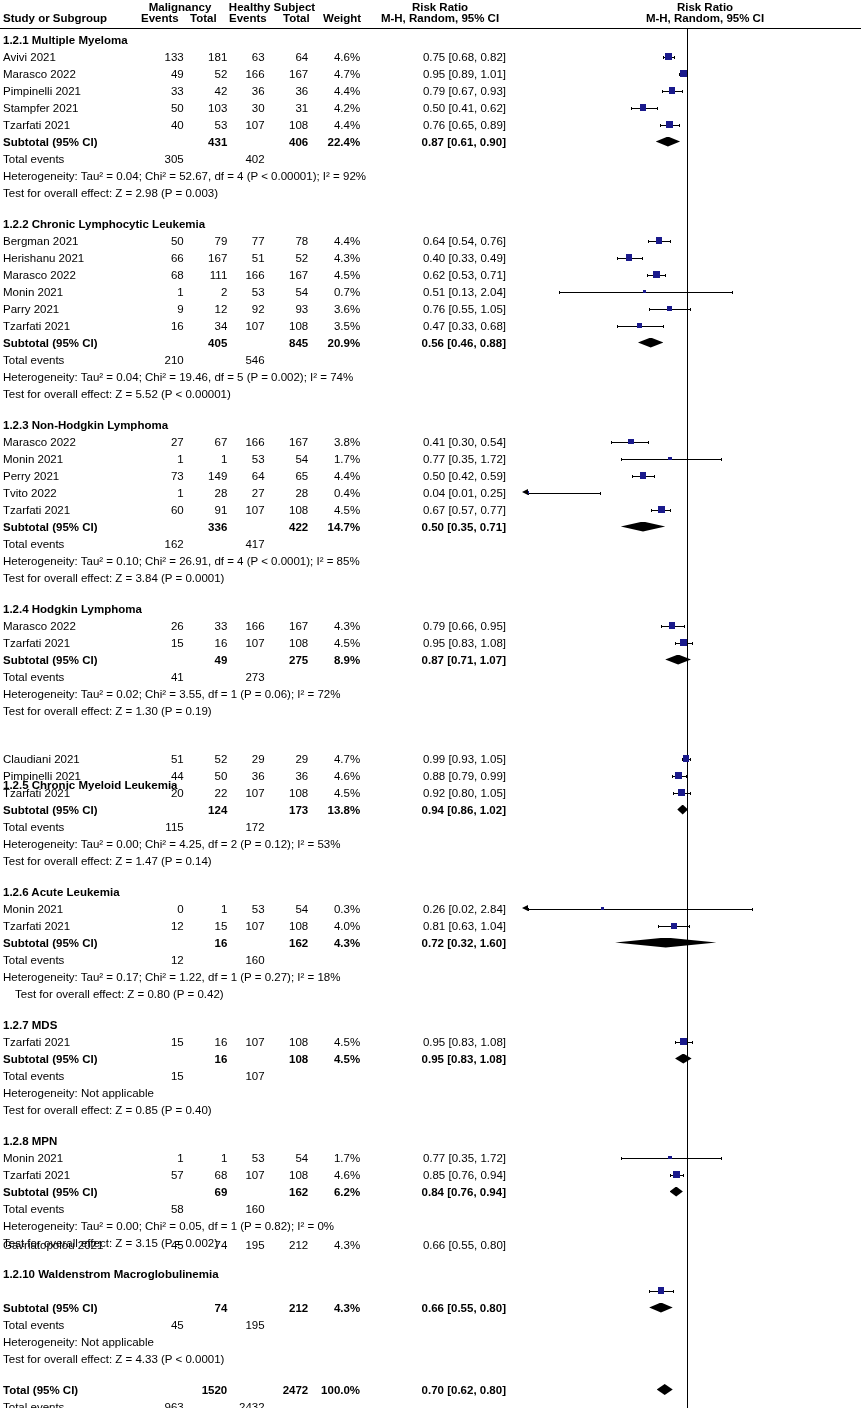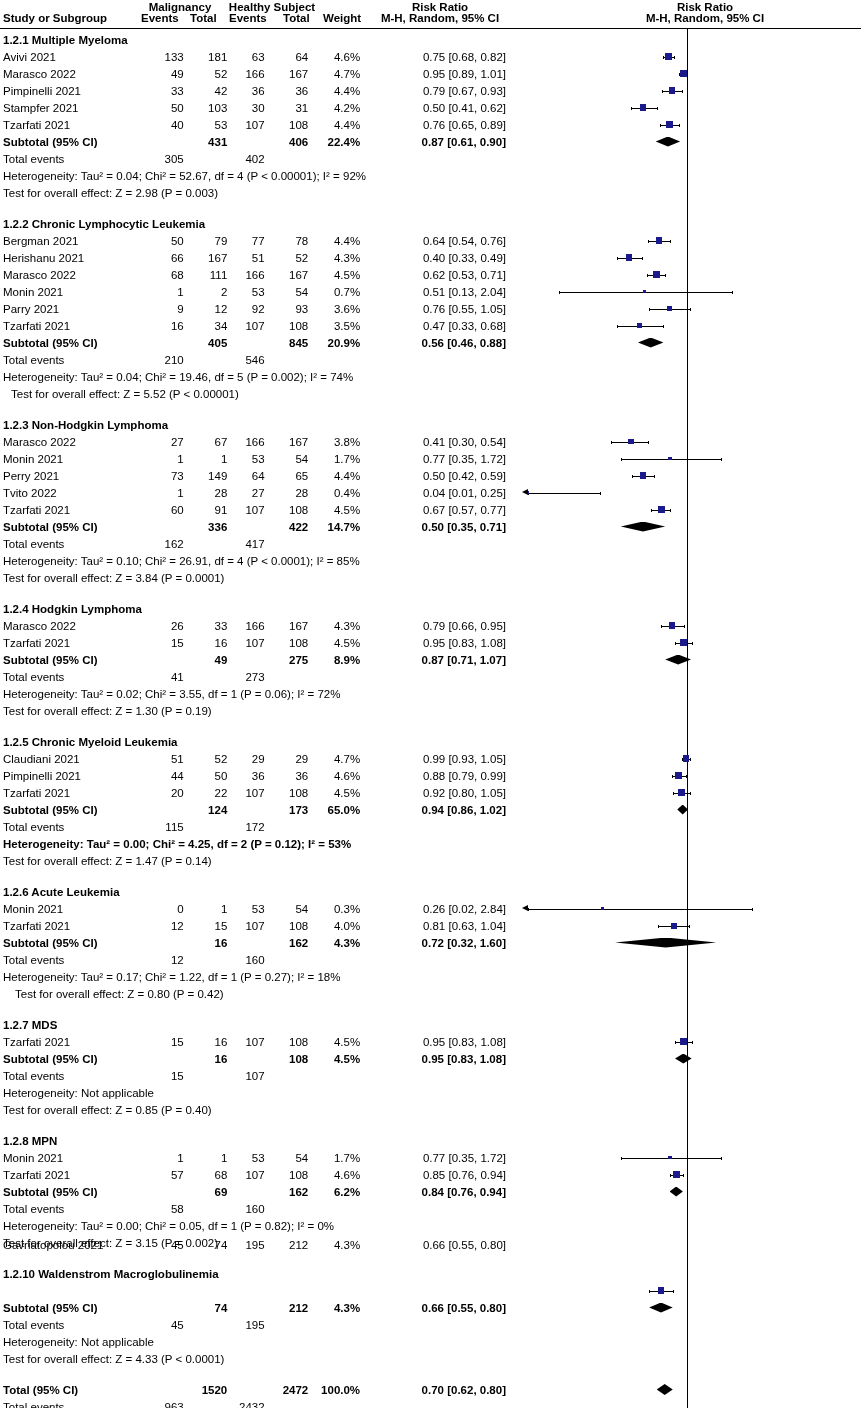--- a/index.html
+++ b/index.html
@@ -314,21 +314,21 @@
       </div>
       <div style="position: absolute; left: 0px; top: 368px; width: 520px; height: 17px;">
         <table class="fp" style="position:static;">
           <tbody>
             <tr>
               <td class="c-study small" colspan="7" style="width:520px;margin-top:45px;">Heterogeneity: Tau² = 0.04; Chi² = 19.46, df = 5 (P = 0.002); I² = 74%</td>
             </tr>
           </tbody>
         </table>
       </div>
-      <div style="position: absolute; left: 0px; top: 385px; width: 520px; height: 17px; margin-left: 8px;">
+      <div style="position: absolute; left: 0px; top: 385px; width: 520px; height: 17px;">
         <table class="fp" style="position:static;">
           <tbody>
             <tr>
               <td class="c-study small" colspan="7" style="width:520px;">Test for overall effect: Z = 5.52 (P &lt; 0.00001)</td>
             </tr>
           </tbody>
         </table>
       </div>
       <div style="position: absolute; left: 0px; top: 416px; width: 520px; height: 17px;">
         <table class="fp" style="position:static;">
@@ -542,21 +542,21 @@
       </div>
       <div style="position: absolute; left: 0px; top: 702px; width: 520px; height: 17px;">
         <table class="fp" style="position:static;">
           <tbody>
             <tr>
               <td class="c-study small" colspan="7" style="width:520px;">Test for overall effect: Z = 1.30 (P = 0.19)</td>
             </tr>
           </tbody>
         </table>
       </div>
-      <div style="position: absolute; left: 0px; top: 733px; width: 520px; height: 17px;">
+      <div style="position: absolute; left: 0px; top: 776px; width: 520px; height: 17px;">
         <table class="fp" style="position:static;">
           <tbody>
             <tr>
               <td class="c-study grp" colspan="7" style="width:520px;">1.2.5 Chronic Myeloid Leukemia</td>
             </tr>
           </tbody>
         </table>
       </div>
       <div style="position: absolute; left: 0px; top: 750px; width: 520px; height: 17px;">
         <table class="fp" style="position:static;">
@@ -605,21 +605,21 @@
       </div>
       <div style="position: absolute; left: 0px; top: 801px; width: 520px; height: 17px;">
         <table class="fp" style="position:static;">
           <tbody>
             <tr>
               <td class="c-study bold">Subtotal (95% CI)</td>
               <td class="c-n"></td>
               <td class="c-t bold">124</td>
               <td class="c-n"></td>
               <td class="c-t bold">173</td>
-              <td class="c-w bold">65.0%</td>
+              <td class="c-w bold">13.8%</td>
               <td class="c-ci bold">0.94 [0.86, 1.02]</td>
             </tr>
           </tbody>
         </table>
       </div>
       <div style="position: absolute; left: 0px; top: 818px; width: 520px; height: 17px;">
         <table class="fp" style="position:static;">
           <tbody>
             <tr>
               <td class="c-study">Total events</td>
@@ -630,21 +630,21 @@
               <td class="c-w"></td>
               <td class="c-ci"></td>
             </tr>
           </tbody>
         </table>
       </div>
       <div style="position: absolute; left: 0px; top: 835px; width: 520px; height: 17px;">
         <table class="fp" style="position:static;">
           <tbody>
             <tr>
-              <td class="c-study small" colspan="7" style="width:520px;font-weight:bold;">Heterogeneity: Tau² = 0.00; Chi² = 4.25, df = 2 (P = 0.12); I² = 53%</td>
+              <td class="c-study small" colspan="7" style="width:520px;">Heterogeneity: Tau² = 0.00; Chi² = 4.25, df = 2 (P = 0.12); I² = 53%</td>
             </tr>
           </tbody>
         </table>
       </div>
       <div style="position: absolute; left: 0px; top: 852px; width: 520px; height: 17px;">
         <table class="fp" style="position:static;">
           <tbody>
             <tr>
               <td class="c-study small" colspan="7" style="width:520px;">Test for overall effect: Z = 1.47 (P = 0.14)</td>
             </tr>

